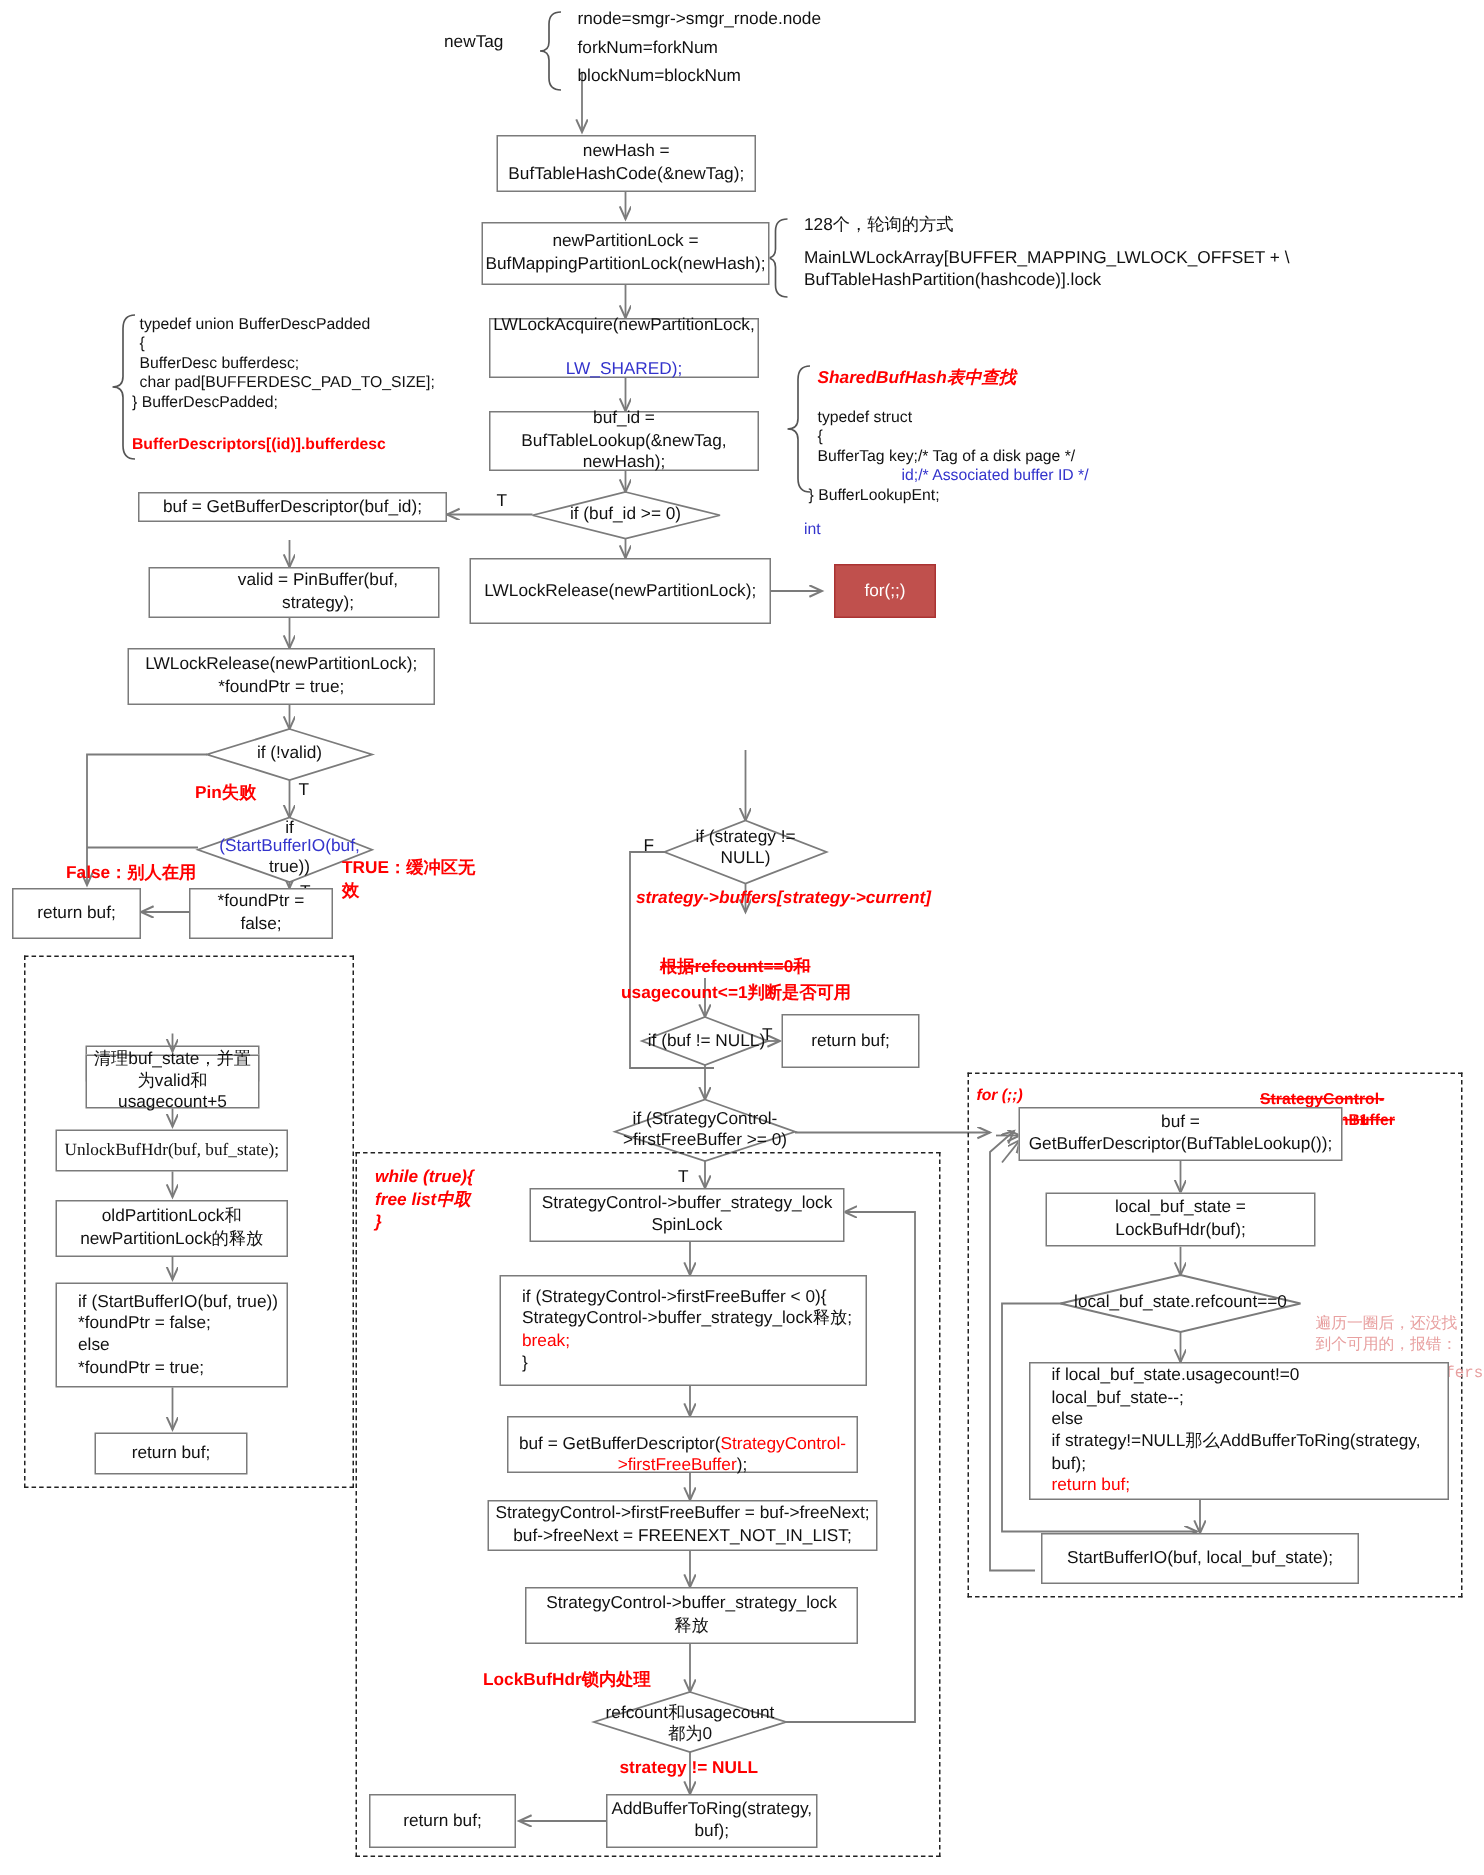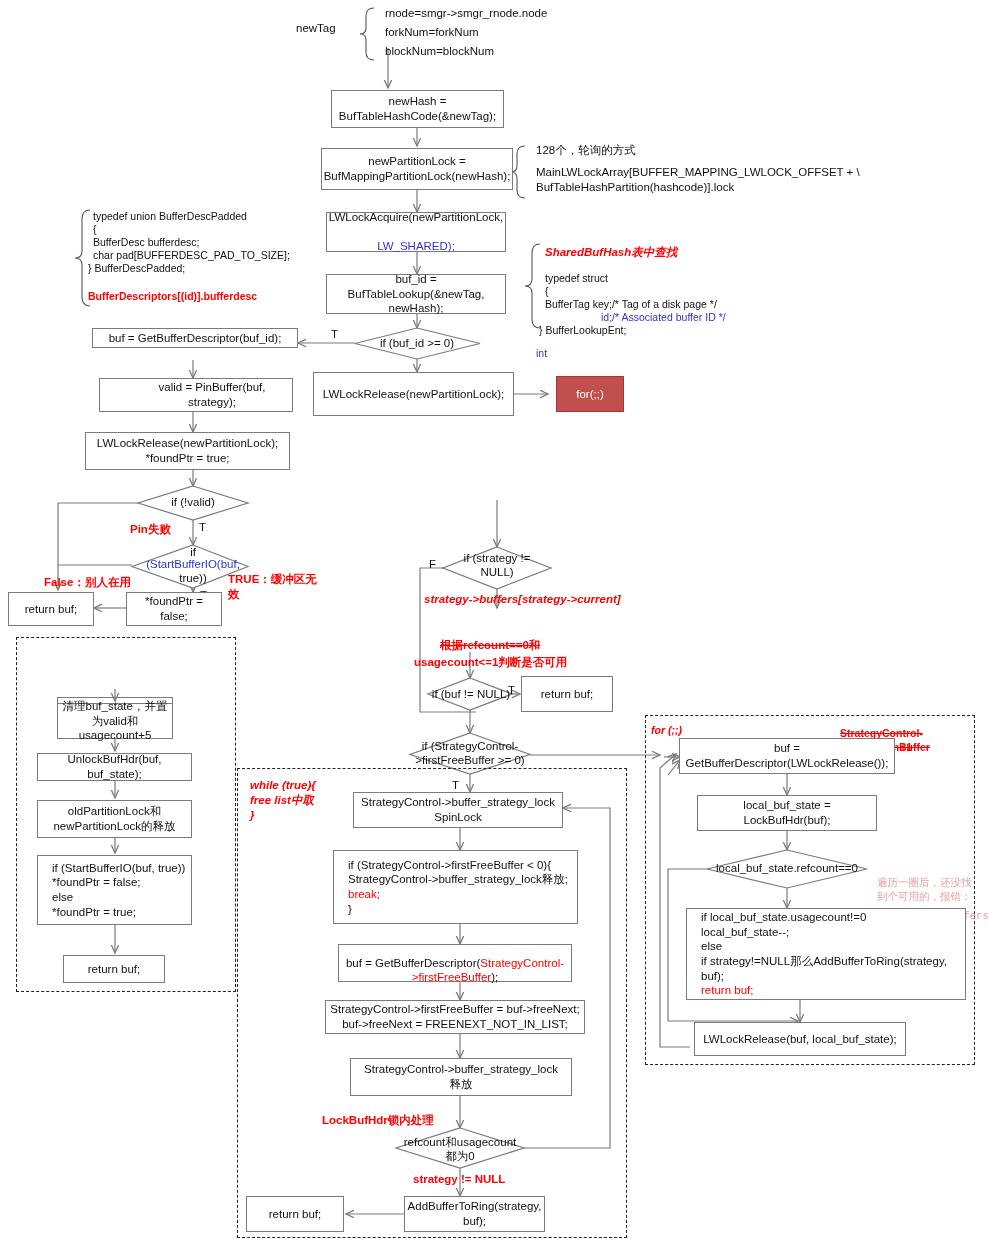--- a/index.html
+++ b/index.html
@@ -206,21 +206,21 @@
 效</div>
   <div class="lbl" style="left:200px;top:588px;">T</div>
 
   <div class="node" style="left:8px;top:592px;width:86px;height:34px;">return buf;</div>
   <div class="node" style="left:126px;top:592px;width:96px;height:34px;">*foundPtr = false;</div>
 
   <div class="dbox" style="left:16px;top:637px;width:220px;height:355px;"></div>
   <div class="node" style="left:57px;top:665px;width:116px;height:24px;margin-top:32px;">buf-&gt;tag = newTag;</div>
   <div class="node" style="left:57px;top:703px;width:116px;height:36px;">清理buf_state，并置
 为valid和usagecount+5</div>
-  <div class="node" style="left:37px;top:753px;width:155px;height:28px;">UnlockBufHdr(buf, buf_state);</div>
+  <div class="node" style="left:37px;top:753px;width:155px;height:28px;font-family:Liberation Serif, serif;">UnlockBufHdr(buf, buf_state);</div>
   <div class="node" style="left:37px;top:800px;width:155px;height:38px;">oldPartitionLock和
 newPartitionLock的释放</div>
   <div class="node left" style="left:37px;top:855px;width:155px;height:70px;">if (StartBufferIO(buf, true))
       *foundPtr = false;
 else
       *foundPtr = true;</div>
   <div class="node" style="left:63px;top:955px;width:102px;height:28px;">return buf;</div>
 
   <svg class="layer">
     <g stroke="#7b7b7b" stroke-width="1.2" fill="none">
@@ -284,32 +284,32 @@
   <div class="node" style="left:404px;top:1196px;width:141px;height:36px;">AddBufferToRing(strategy, buf);</div>
   <div class="node" style="left:246px;top:1196px;width:98px;height:36px;">return buf;</div>
 
   <div class="dbox" style="left:645px;top:715px;width:330px;height:350px;"></div>
   <div class="lbl redi sm" style="left:651px;top:724px;">for (;;)</div>
   <div class="lbl red sm strike" style="left:840px;top:727px;">StrategyControl-&gt;nextVictimBuffer</div>
   <div class="lbl red sm" style="left:872px;top:741px;">取，</div>
   <div class="lbl red sm" style="left:900px;top:741px;">+1</div>
 
   <div class="node" style="left:679px;top:738px;width:216px;height:36px;">buf =
-GetBufferDescriptor(LWLockRelease());</div>
+GetBufferDescriptor(BufTableLookup());</div>
   <div class="node" style="left:697px;top:795px;width:180px;height:36px;">local_buf_state = LockBufHdr(buf);</div>
   <div class="diamond-t" style="left:707px;top:862px;width:160px;">local_buf_state.refcount==0</div>
 
   <div class="lbl pink sm" style="left:877px;top:876px;">遍历一圈后，还没找
 到个可用的，报错：</div>
   <div class="lbl pink sm mono" style="left:869px;top:910px;">no unpinned buffers
 available</div>
 
   <div class="node left" style="left:686px;top:908px;width:280px;height:92px;flex-direction:column;align-items:flex-start;justify-content:center;">
     <div>if local_buf_state.usagecount!=0</div>
     <div>   local_buf_state--;</div>
     <div>else</div>
     <div>   if strategy!=NULL那么AddBufferToRing(strategy, buf);</div>
     <div style="color:#ff0000;">   return buf;</div>
   </div>
 
-  <div class="node" style="left:694px;top:1022px;width:212px;height:34px;">LWLockRelease(buf, local_buf_state);</div>
+  <div class="node" style="left:694px;top:1022px;width:212px;height:34px;">StartBufferIO(buf, local_buf_state);</div>
 
 </div>
 
 </body></html>

